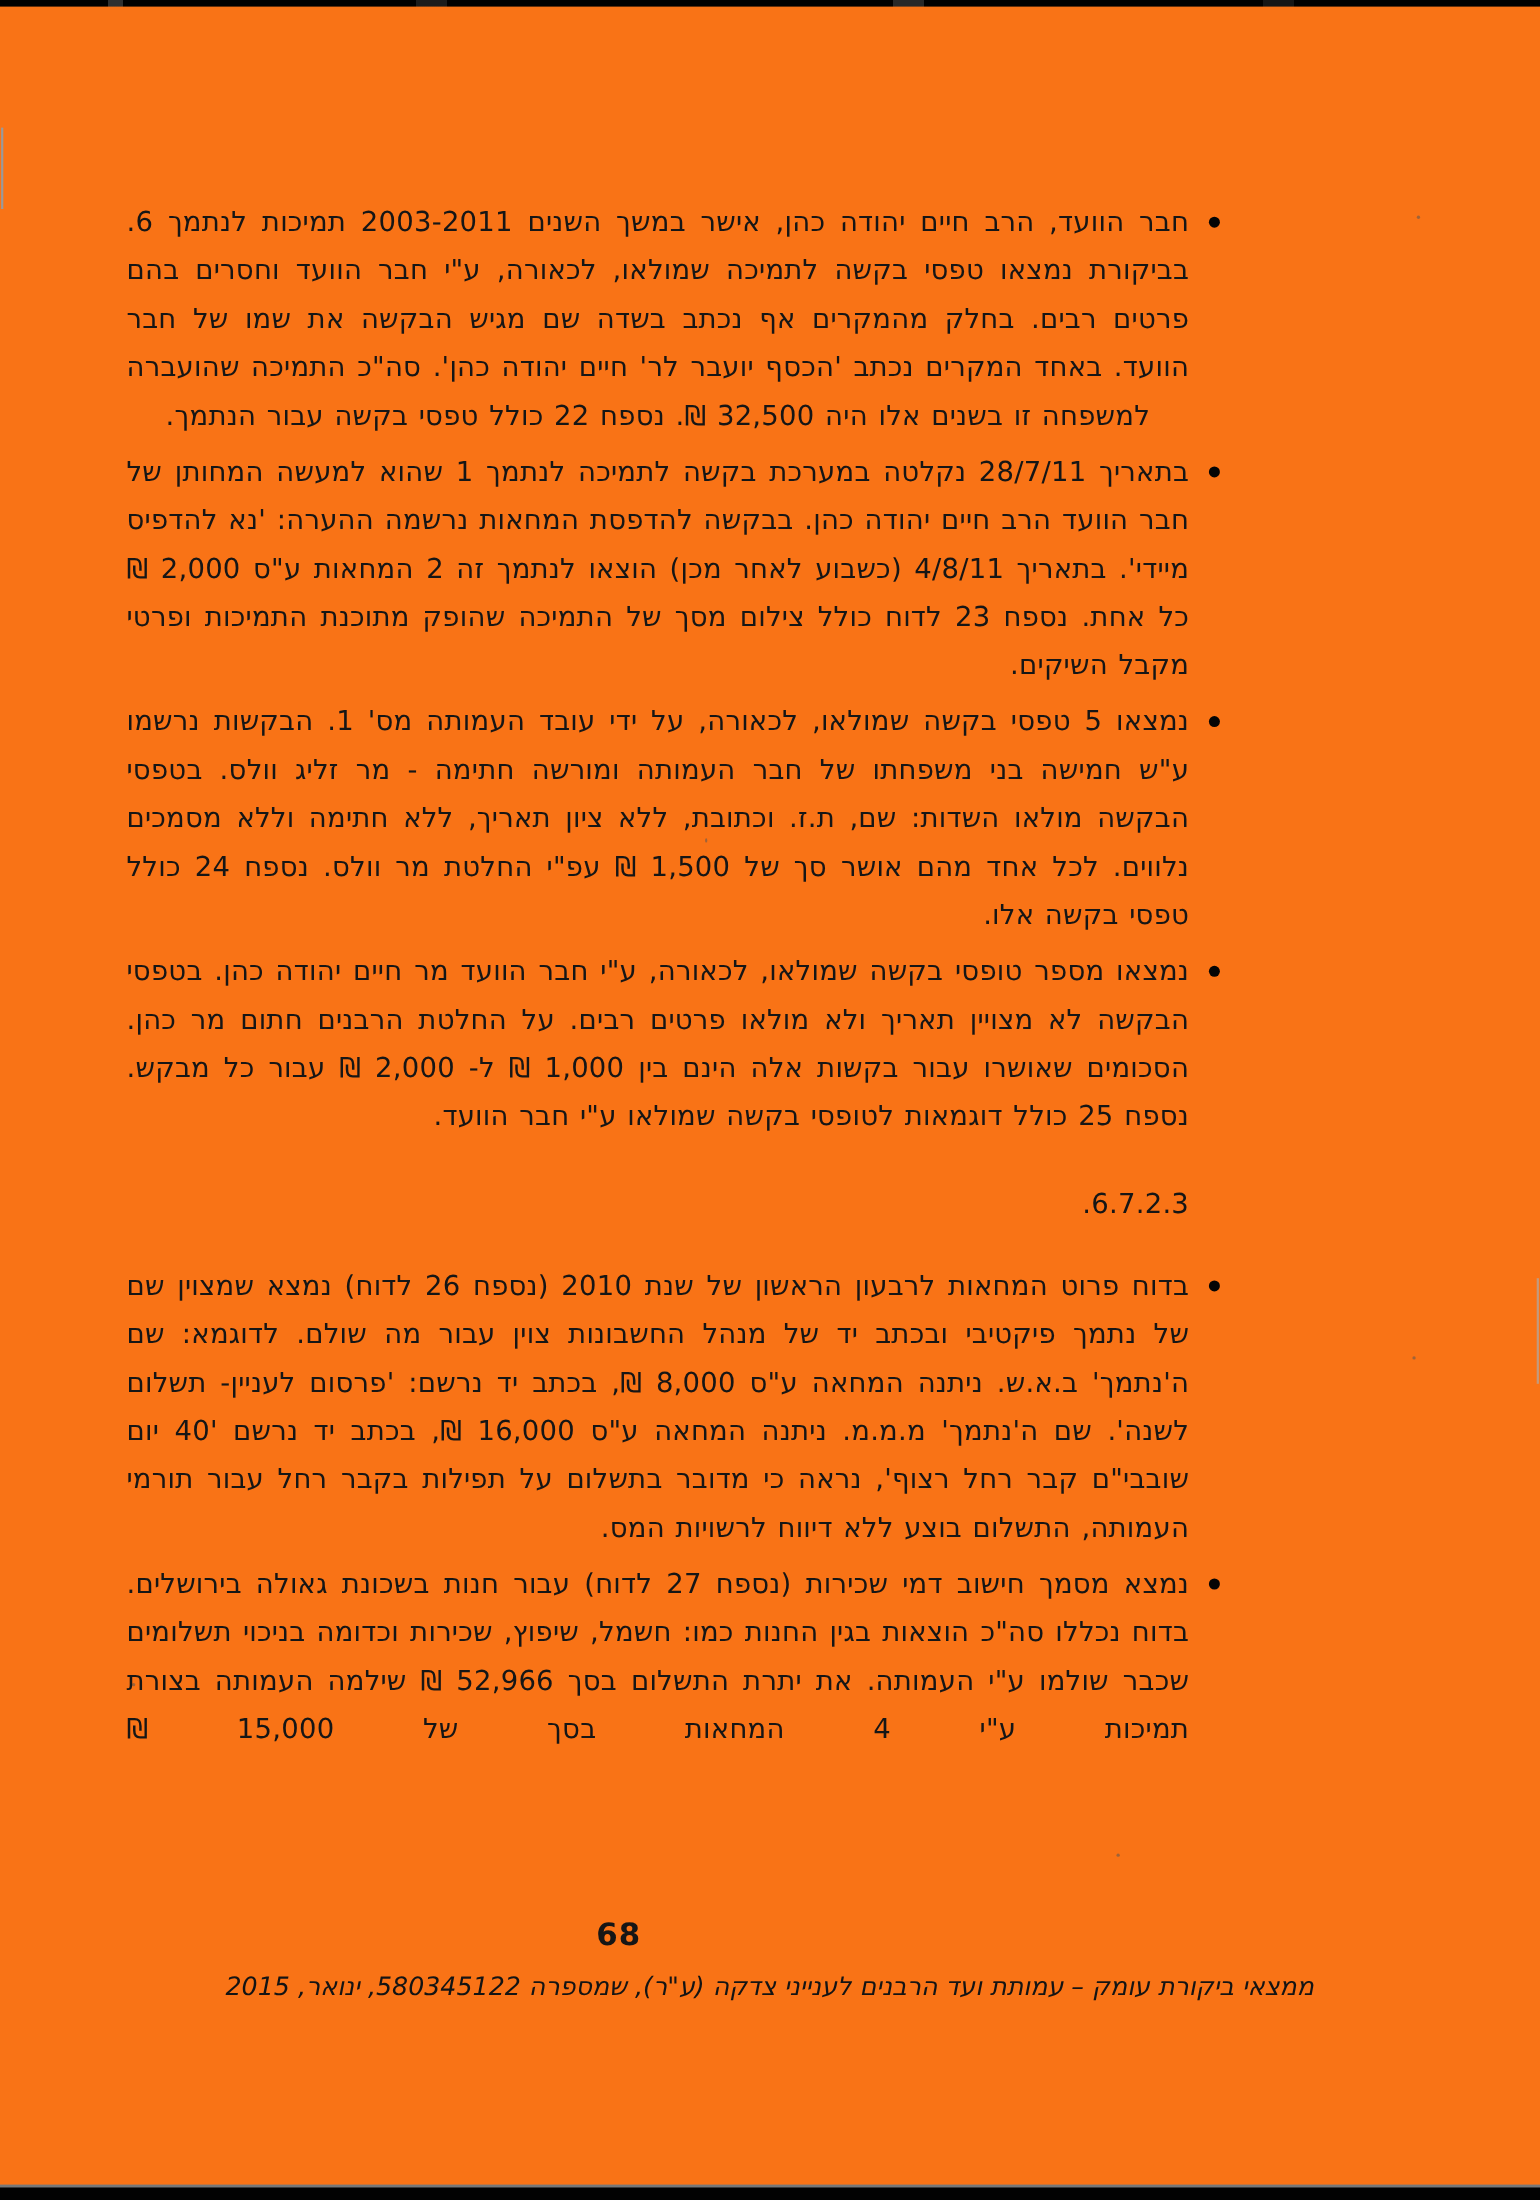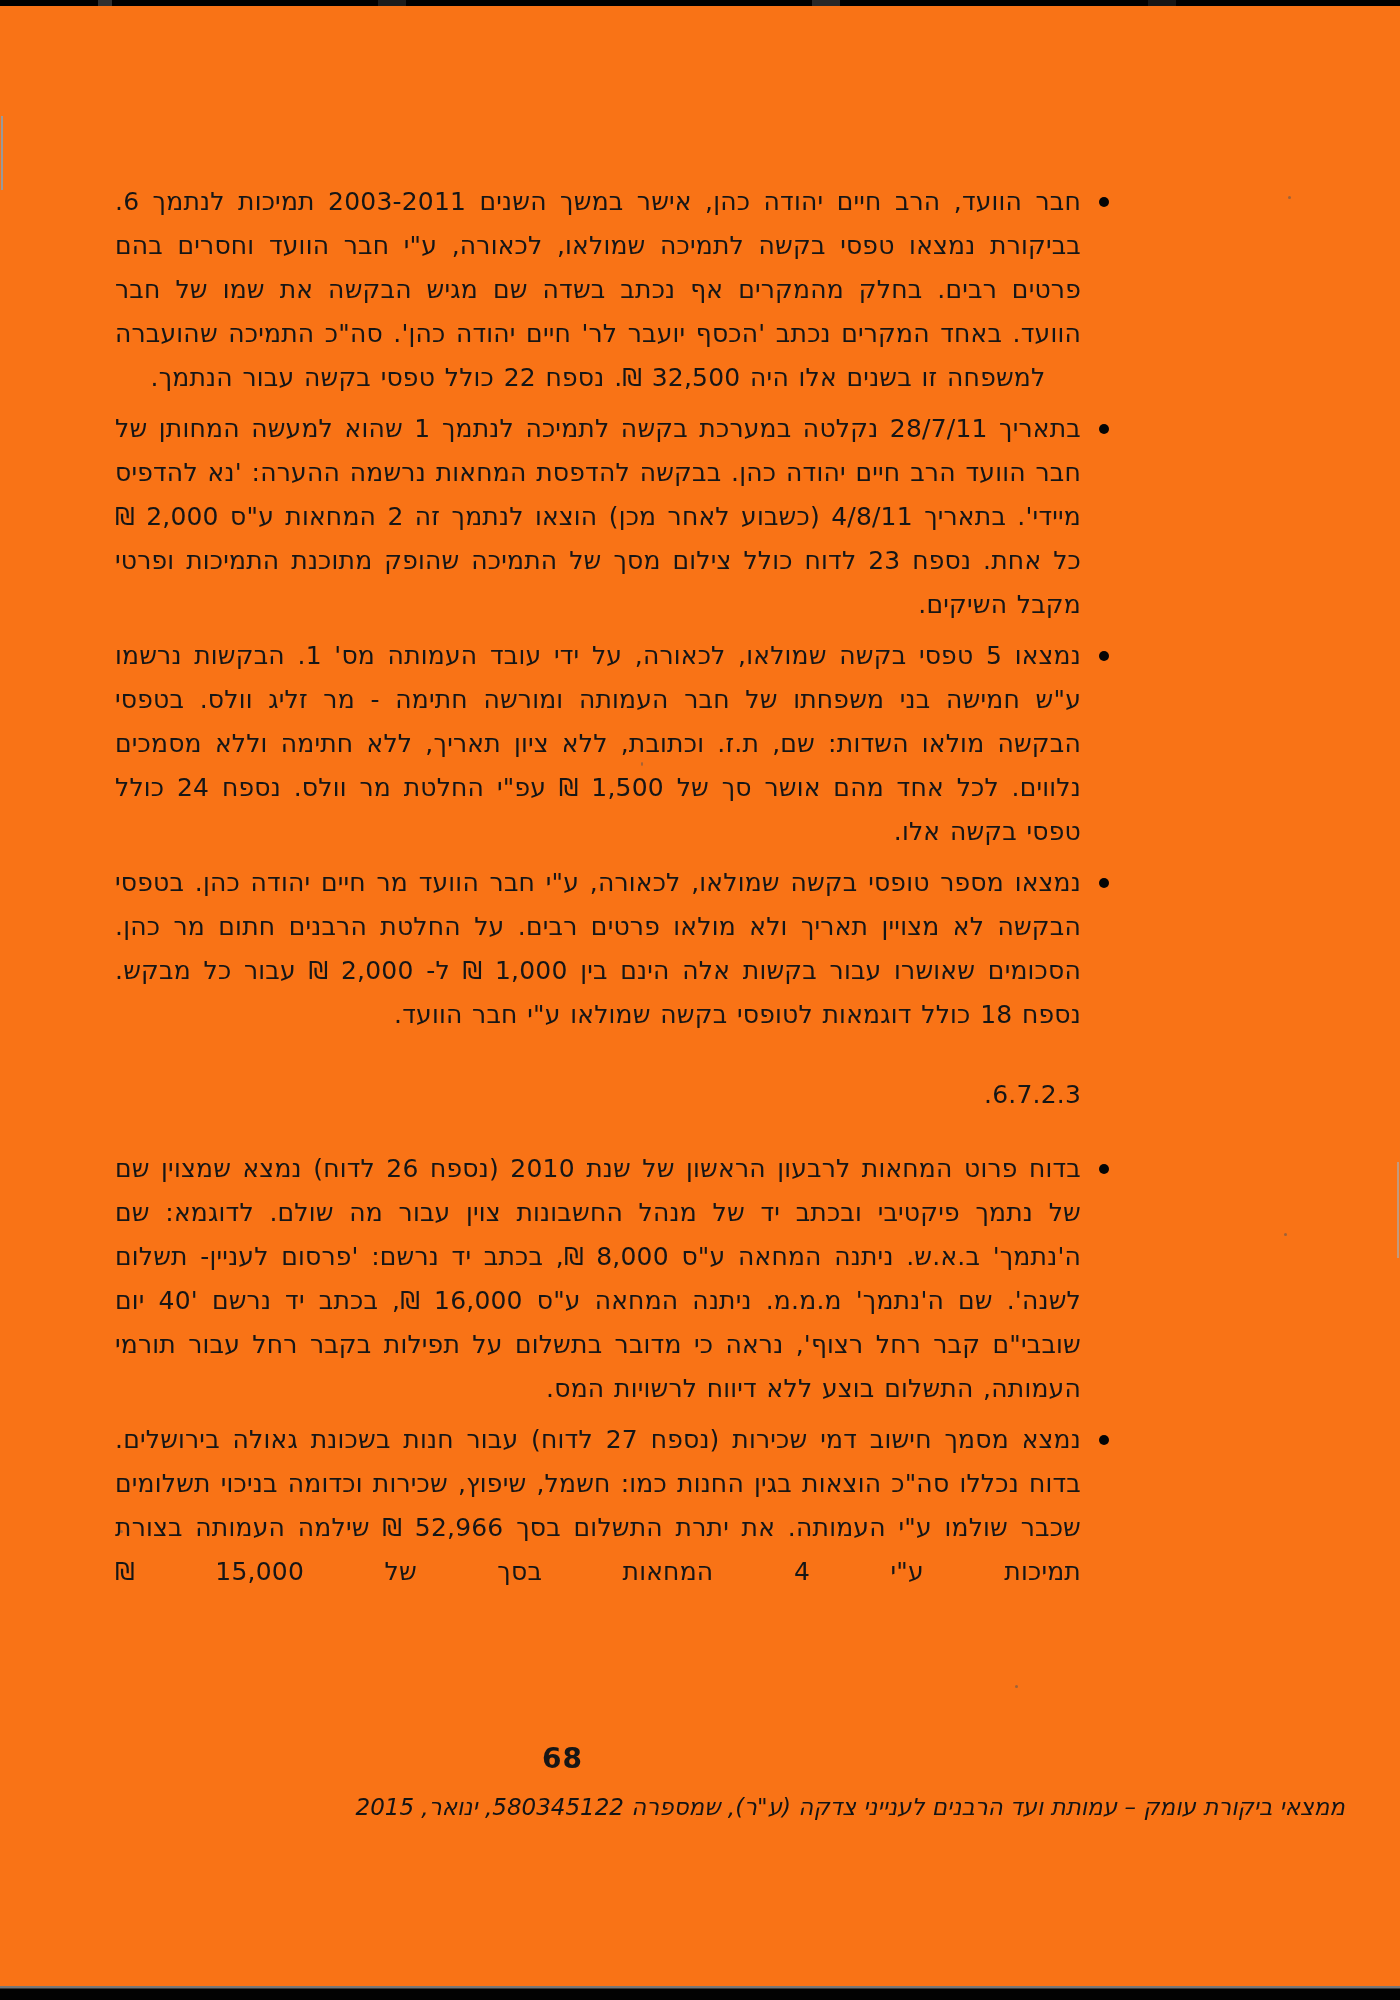--- a/index.html
+++ b/index.html
@@ -58,21 +58,21 @@
 
   .page-number{
     position:absolute;
     top:1742px;left:542px;
     font-size:28px;font-weight:bold;
     letter-spacing:1px;
   }
   .footer{
     position:absolute;
     top:1794px;right:55px;width:1140px;
-    direction:rtl;text-align:right;
+    direction:rtl;text-align:left;
     font-size:23px;font-style:italic;
     color:#141414;
   }
 </style>
 </head>
 <body>
 
 <div class="page">
 
   <div class="scan-edge top"></div>
@@ -96,21 +96,21 @@
       <p class="para">בתאריך 28/7/11 נקלטה במערכת בקשה לתמיכה לנתמך 1 שהוא למעשה המחותן של חבר הוועד הרב חיים יהודה כהן. בבקשה להדפסת המחאות נרשמה ההערה: 'נא להדפיס מיידי'. בתאריך 4/8/11 (כשבוע לאחר מכן) הוצאו לנתמך זה 2 המחאות ע"ס 2,000 ₪ כל אחת. נספח 23 לדוח כולל צילום מסך של התמיכה שהופק מתוכנת התמיכות ופרטי מקבל השיקים.</p>
     </div>
 
     <div class="bullet-item">
       <span class="bullet-dot"></span>
       <p class="para">נמצאו 5 טפסי בקשה שמולאו, לכאורה, על ידי עובד העמותה מס' 1. הבקשות נרשמו ע"ש חמישה בני משפחתו של חבר העמותה ומורשה חתימה - מר זליג וולס. בטפסי הבקשה מולאו השדות: שם, ת.ז. וכתובת, ללא ציון תאריך, ללא חתימה וללא מסמכים נלווים. לכל אחד מהם אושר סך של 1,500 ₪ עפ"י החלטת מר וולס. נספח 24 כולל טפסי בקשה אלו.</p>
     </div>
 
     <div class="bullet-item">
       <span class="bullet-dot"></span>
-      <p class="para">נמצאו מספר טופסי בקשה שמולאו, לכאורה, ע"י חבר הוועד מר חיים יהודה כהן. בטפסי הבקשה לא מצויין תאריך ולא מולאו פרטים רבים. על החלטת הרבנים חתום מר כהן. הסכומים שאושרו עבור בקשות אלה הינם בין 1,000 ₪ ל- 2,000 ₪ עבור כל מבקש. נספח 18 כולל דוגמאות לטופסי בקשה שמולאו ע"י חבר הוועד.</p>
+      <p class="para">נמצאו מספר טופסי בקשה שמולאו, לכאורה, ע"י חבר הוועד מר חיים יהודה כהן. בטפסי הבקשה לא מצויין תאריך ולא מולאו פרטים רבים. על החלטת הרבנים חתום מר כהן. הסכומים שאושרו עבור בקשות אלה הינם בין 1,000 ₪ ל- 2,000 ₪ עבור כל מבקש. נספח 25 כולל דוגמאות לטופסי בקשה שמולאו ע"י חבר הוועד.</p>
     </div>
 
     <div class="section-row">
       <span class="sec-num">6.7.2.3.</span>
     </div>
 
     <div class="bullet-item">
       <span class="bullet-dot"></span>
       <p class="para">בדוח פרוט המחאות לרבעון הראשון של שנת 2010 (נספח 26 לדוח) נמצא שמצוין שם של נתמך פיקטיבי ובכתב יד של מנהל החשבונות צוין עבור מה שולם. לדוגמא: שם ה'נתמך' ב.א.ש. ניתנה המחאה ע"ס 8,000 ₪, בכתב יד נרשם: 'פרסום לעניין- תשלום לשנה'. שם ה'נתמך' מ.מ.מ. ניתנה המחאה ע"ס 16,000 ₪, בכתב יד נרשם '40 יום שובבי"ם קבר רחל רצוף', נראה כי מדובר בתשלום על תפילות בקבר רחל עבור תורמי העמותה, התשלום בוצע ללא דיווח לרשויות המס.</p>
     </div>

